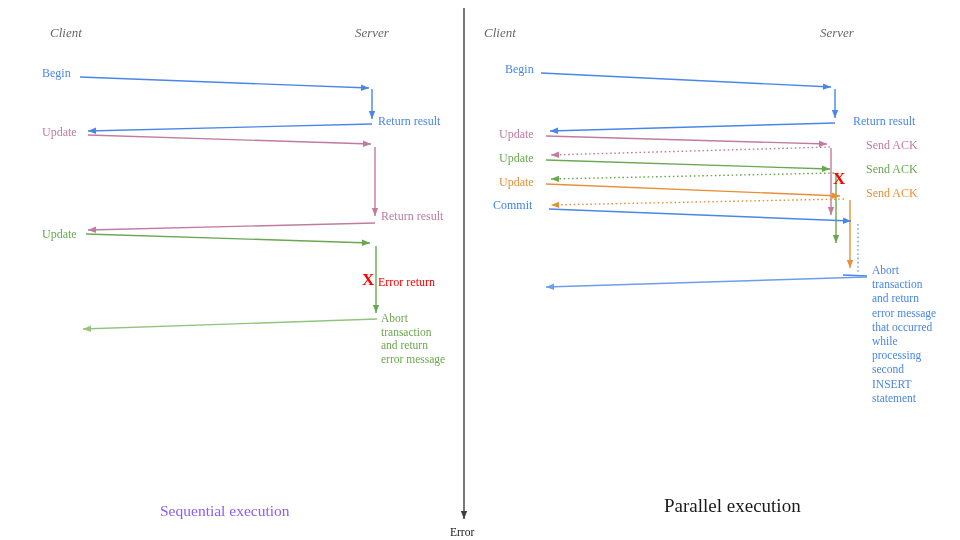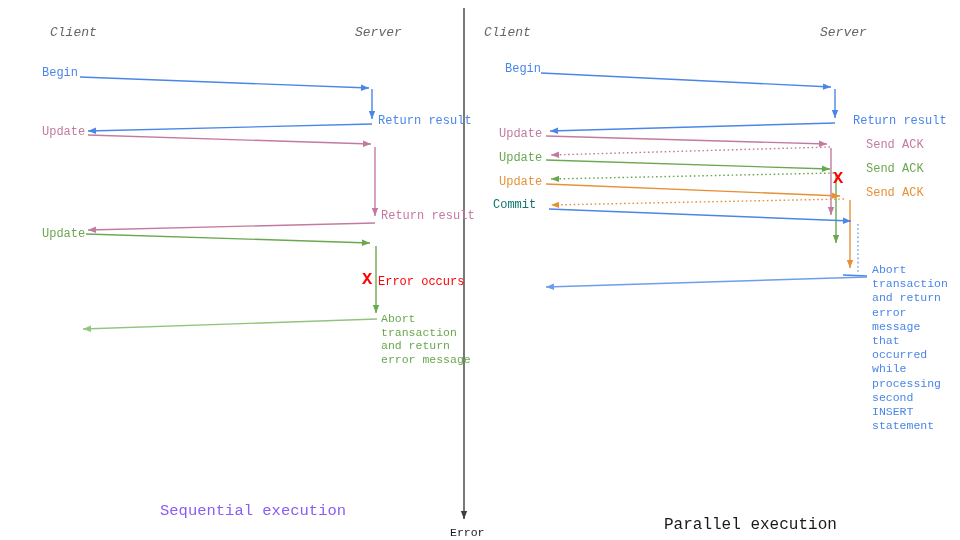--- a/index.html
+++ b/index.html
@@ -1,17 +1,17 @@
 <!DOCTYPE html>
 <html><head>
 <meta charset="utf-8">
 <style>
   html,body{margin:0;padding:0;background:#ffffff;}
   #stage{position:relative;width:960px;height:540px;overflow:hidden;background:#ffffff;
-         font-family:Liberation Mono, monospace;}
+         font-family:Liberation Serif, serif;}
   #arrow-layer{position:absolute;left:0;top:0;width:960px;height:540px;}
   .lbl{position:absolute;white-space:pre-line;line-height:1.17;}
   .it{font-style:italic;}
   .bd{font-weight:800;}
 </style>
 </head>
 <body>
 
 <div id="stage">
   <svg id="arrow-layer" width="960" height="540" viewBox="0 0 960 540" xmlns="http://www.w3.org/2000/svg">
@@ -120,44 +120,44 @@
     </svg>
   <div id="label-layer">
       <div class="lbl it" style="left: 50px; top: 25px; color: rgb(102, 102, 102); font-size: 13px;">Client</div>
       <div class="lbl it" style="left: 355px; top: 25px; color: rgb(102, 102, 102); font-size: 13px;">Server</div>
       <div class="lbl" style="left: 42px; top: 66px; color: rgb(74, 134, 232); font-size: 12px;">Begin</div>
       <div class="lbl" style="left: 378px; top: 114px; color: rgb(74, 134, 232); font-size: 12px;">Return result</div>
       <div class="lbl" style="left: 42px; top: 125px; color: rgb(194, 123, 160); font-size: 12px;">Update</div>
       <div class="lbl" style="left: 381px; top: 209px; color: rgb(194, 123, 160); font-size: 12px;">Return result</div>
       <div class="lbl" style="left: 42px; top: 227px; color: rgb(106, 168, 79); font-size: 12px;">Update</div>
       <div class="lbl bd" style="left: 362px; top: 270px; color: rgb(255, 0, 0); font-size: 17px;">X</div>
-      <div class="lbl" style="left: 378px; top: 275px; color: rgb(255, 0, 0); font-size: 12px;">Error occurs</div>
+      <div class="lbl" style="left: 378px; top: 275px; color: rgb(255, 0, 0); font-size: 12px;">Error return</div>
       <div class="lbl" style="left: 381px; top: 312px; color: rgb(106, 168, 79); font-size: 11.5px; line-height: 13.5px;">Abort
 transaction
 and return
 error message</div>
       <div class="lbl" style="left: 160px; top: 502px; color: #8b5cf6; font-size: 15.5px;">Sequential execution</div>
       <div class="lbl it" style="left: 484px; top: 25px; color: rgb(102, 102, 102); font-size: 13px;">Client</div>
       <div class="lbl it" style="left: 820px; top: 25px; color: rgb(102, 102, 102); font-size: 13px;">Server</div>
       <div class="lbl" style="left: 505px; top: 62px; color: rgb(74, 134, 232); font-size: 12px;">Begin</div>
       <div class="lbl" style="left: 853px; top: 114px; color: rgb(74, 134, 232); font-size: 12px;">Return result</div>
       <div class="lbl" style="left: 499px; top: 127px; color: rgb(194, 123, 160); font-size: 12px;">Update</div>
       <div class="lbl" style="left: 866px; top: 138px; color: rgb(194, 123, 160); font-size: 12px;">Send ACK</div>
       <div class="lbl" style="left: 499px; top: 151px; color: rgb(106, 168, 79); font-size: 12px;">Update</div>
       <div class="lbl" style="left: 866px; top: 162px; color: rgb(106, 168, 79); font-size: 12px;">Send ACK</div>
       <div class="lbl" style="left: 499px; top: 175px; color: rgb(230, 145, 56); font-size: 12px;">Update</div>
       <div class="lbl" style="left: 866px; top: 186px; color: rgb(230, 145, 56); font-size: 12px;">Send ACK</div>
-      <div class="lbl" style="left: 493px; top: 198px; color: #0f766e; font-size: 12px;">Commit</div>
+      <div class="lbl" style="left: 493px; top: 198px; color: #3b82f6; font-size: 12px;">Commit</div>
       <div class="lbl bd" style="left: 833px; top: 169px; color: rgb(255, 0, 0); font-size: 17px;">X</div>
       <div class="lbl" style="left: 872px; top: 263px; color: rgb(74, 134, 232); font-size: 11.5px; line-height: 14.2px;">Abort
 transaction
 and return
 error message
 that occurred
 while
 processing
 second
 INSERT
 statement</div>
-      <div class="lbl" style="left: 664px; top: 516px; color: rgb(26, 26, 26); font-size: 16px;">Parallel execution</div>
+      <div class="lbl" style="left: 664px; top: 495px; color: rgb(26, 26, 26); font-size: 19px;">Parallel execution</div>
       <div class="lbl" style="left: 450px; top: 526px; color: rgb(26, 26, 26); font-size: 11.5px;">Error</div>
     </div>
 </div>
 
 </body></html>

